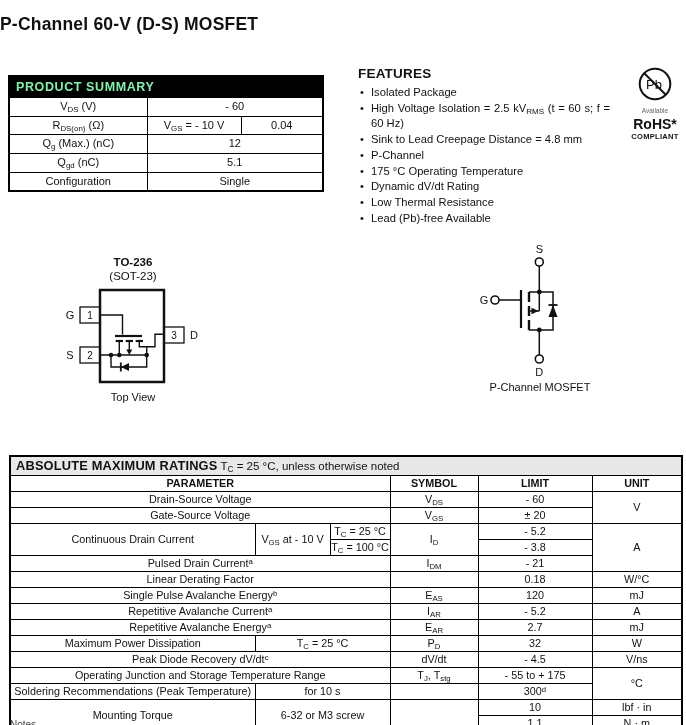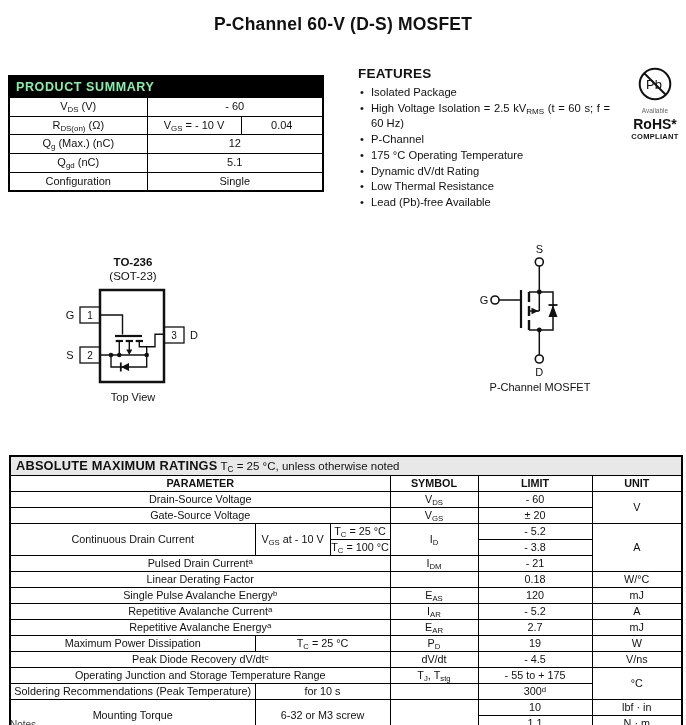--- a/index.html
+++ b/index.html
@@ -7,21 +7,21 @@
     width:686px;height:725px;position:relative;overflow:hidden;
     background:#ffffff;color:#111;
     font-family:"Liberation Sans", sans-serif;
     -webkit-font-smoothing:antialiased;
   }
   sub{font-size:0.72em;vertical-align:-0.25em;line-height:0;}
   sup{font-size:0.72em;vertical-align:0.45em;line-height:0;}
 
   
   .doc-title{
-    position:absolute;top:14px;left:0;width:686px;text-align:center;
+    position:absolute;top:14px;left:0;width:686px;text-align:left;
     font-size:17.5px;font-weight:bold;letter-spacing:0.2px;
   }
 
   
   .ps-wrap{position:absolute;left:8px;top:75px;}
   table.ps{border-collapse:collapse;table-layout:fixed;width:314px;border:2px solid #000;}
   table.ps th{
     background:#000;color:#86efac;text-align:left;font-size:12.5px;
     padding:2px 0 2px 6px;letter-spacing:0.6px;height:16px;
   }
@@ -111,20 +111,21 @@
     </tr>
   </tbody>
     </table>
 </div>
 
 <div class="features">
   <h2>FEATURES</h2>
   <ul>
     <li>Isolated Package</li>
     <li>High Voltage Isolation = 2.5 kV<sub>RMS</sub> (t = 60 s; f = 60 Hz)</li>
+    <li>Sink to Lead Creepage Distance = 4.8 mm</li>
     <li>P-Channel</li>
     <li>175 °C Operating Temperature</li>
     <li>Dynamic dV/dt Rating</li>
     <li>Low Thermal Resistance</li>
     <li>Lead (Pb)-free Available</li>
   </ul>
 </div>
 
 <div class="rohs">
   <svg width="36" height="36" viewBox="0 0 36 36">
@@ -285,21 +286,21 @@
     <tr>
       <td class="param" colspan="3">Repetitive Avalanche Energy<sup>a</sup></td>
       <td class="sym">E<sub>AR</sub></td>
       <td class="lim">2.7</td>
       <td class="unit">mJ</td>
     </tr>
     <tr>
       <td class="param">Maximum Power Dissipation</td>
       <td class="cond" colspan="2">T<sub>C</sub> = 25 °C</td>
       <td class="sym">P<sub>D</sub></td>
-      <td class="lim">19</td>
+      <td class="lim">32</td>
       <td class="unit">W</td>
     </tr>
     <tr>
       <td class="param" colspan="3">Peak Diode Recovery dV/dt<sup>c</sup></td>
       <td class="sym">dV/dt</td>
       <td class="lim">- 4.5</td>
       <td class="unit">V/ns</td>
     </tr>
     <tr>
       <td class="param" colspan="3">Operating Junction and Storage Temperature Range</td>

